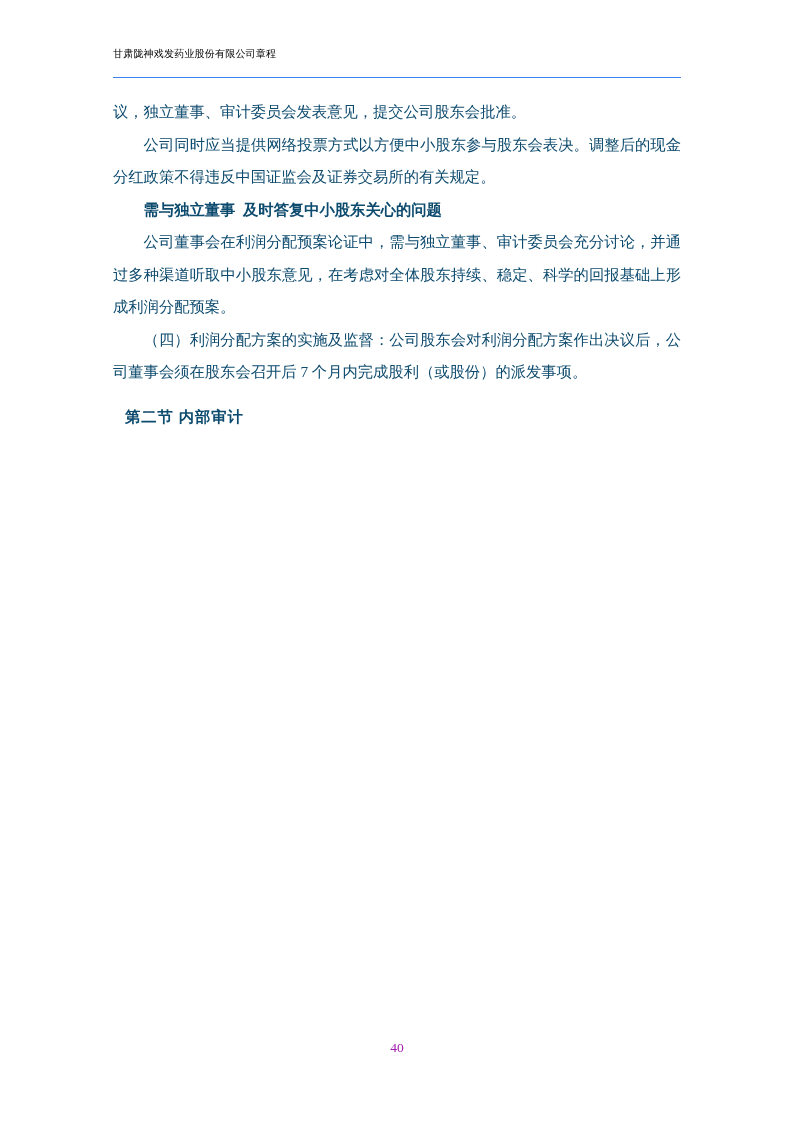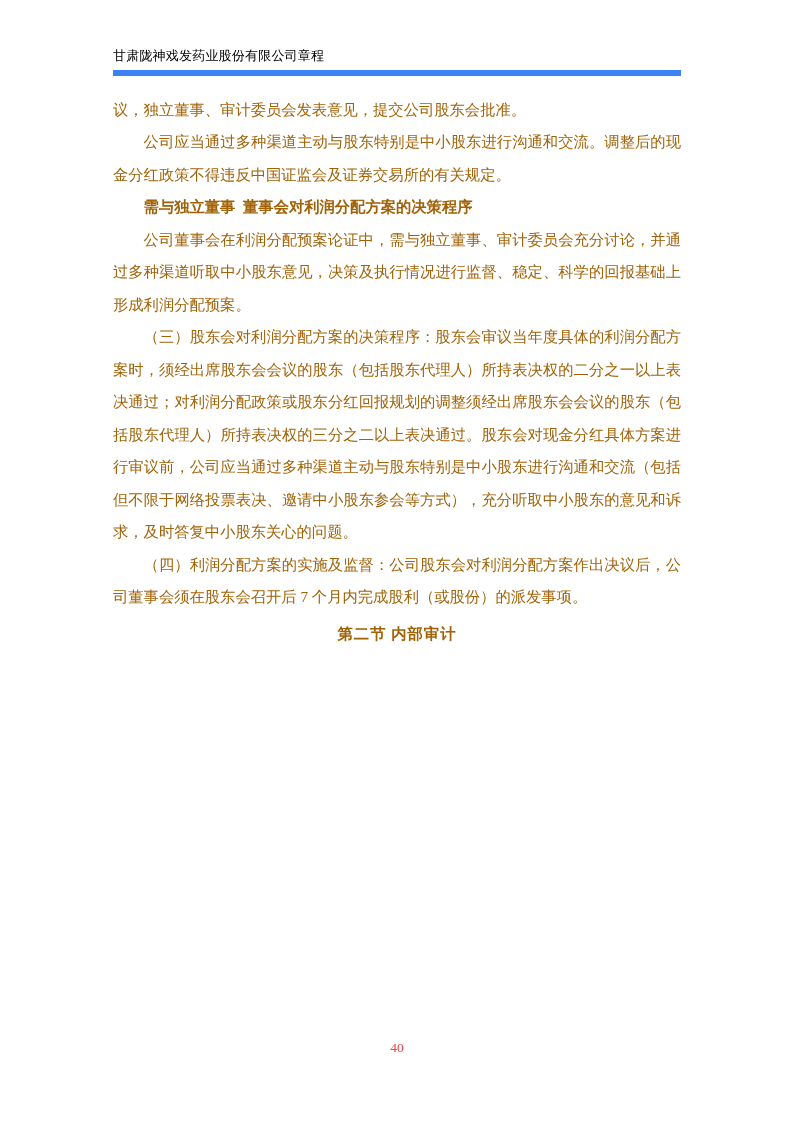--- a/index.html
+++ b/index.html
@@ -19,88 +19,87 @@
     box-sizing: border-box;
     overflow: hidden;
   }
   .content {
     position: absolute;
     left: 113px;
     top: 46px;
     width: 568px;
   }
   .header {
-    font-size: 13px;
+    font-size: 10px;
     color: #000;
     letter-spacing: 0.2px;
-    padding-bottom: 4px;
-    border-bottom: 6px solid #3b82f6;
+    padding-bottom: 16px;
+    border-bottom: 1px solid #3b82f6;
     line-height: 1.5;
     font-family: "Liberation Serif", "DejaVu Serif", serif;
   }
   .body-text {
     margin-top: 18px;
     font-size: 15.3px;
     line-height: 32.5px;
-    color: #a16207;
+    color: #0c4a6e;
     text-align: justify;
     text-justify: inter-ideograph;
   }
   p.para {
     margin: 0;
     text-indent: 0;
   }
   p.indent {
     margin: 0;
     text-indent: 2em;
   }
   p.center {
-    margin: 4px;
-    text-align: center;
+    margin: 12px;
+    text-align: left;
     text-indent: 0;
   }
   .section-title {
     font-weight: bold;
     letter-spacing: 1px;
   }
   .article-head {
     font-weight: bold;
   }
   .page-number {
     position: absolute;
     left: 0;
     right: 0;
     top: 1040px;
     text-align: center;
     font-size: 13.5px;
-    color: #ef4444;
+    color: #a21caf;
   }
 </style>
 </head>
 <body>
 
 <div class="page">
 
   <div class="content">
 
     <div class="header">甘肃陇神戏发药业股份有限公司章程</div>
 
     <div class="body-text">
 
       <p class="para">议，独立董事、审计委员会发表意见，提交公司股东会批准。</p>
 
-      <p class="indent">公司应当通过多种渠道主动与股东特别是中小股东进行沟通和交流。调整后的现金分红政策不得违反中国证监会及证券交易所的有关规定。</p>
+      <p class="indent">公司同时应当提供网络投票方式以方便中小股东参与股东会表决。调整后的现金分红政策不得违反中国证监会及证券交易所的有关规定。</p>
 
-      <p class="indent"><span class="article-head">需与独立董事</span>&nbsp;&nbsp;<span class="article-head">董事会对利润分配方案的决策程序</span></p>
+      <p class="indent"><span class="article-head">需与独立董事</span>&nbsp;&nbsp;<span class="article-head">及时答复中小股东关心的问题</span></p>
 
 
-      <p class="indent">公司董事会在利润分配预案论证中，需与独立董事、审计委员会充分讨论，并通过多种渠道听取中小股东意见，决策及执行情况进行监督、稳定、科学的回报基础上形成利润分配预案。</p>
+      <p class="indent">公司董事会在利润分配预案论证中，需与独立董事、审计委员会充分讨论，并通过多种渠道听取中小股东意见，在考虑对全体股东持续、稳定、科学的回报基础上形成利润分配预案。</p>
 
 
-      <p class="indent">（三）股东会对利润分配方案的决策程序：股东会审议当年度具体的利润分配方案时，须经出席股东会会议的股东（包括股东代理人）所持表决权的二分之一以上表决通过；对利润分配政策或股东分红回报规划的调整须经出席股东会会议的股东（包括股东代理人）所持表决权的三分之二以上表决通过。股东会对现金分红具体方案进行审议前，公司应当通过多种渠道主动与股东特别是中小股东进行沟通和交流（包括但不限于网络投票表决、邀请中小股东参会等方式），充分听取中小股东的意见和诉求，及时答复中小股东关心的问题。</p>
 
       <p class="indent">（四）利润分配方案的实施及监督：公司股东会对利润分配方案作出决议后，公司董事会须在股东会召开后 7 个月内完成股利（或股份）的派发事项。</p>
 
 
       <p class="center section-title">第二节    内部审计</p>
 
     </div>
   </div>
 
   <div class="page-number">40</div>

